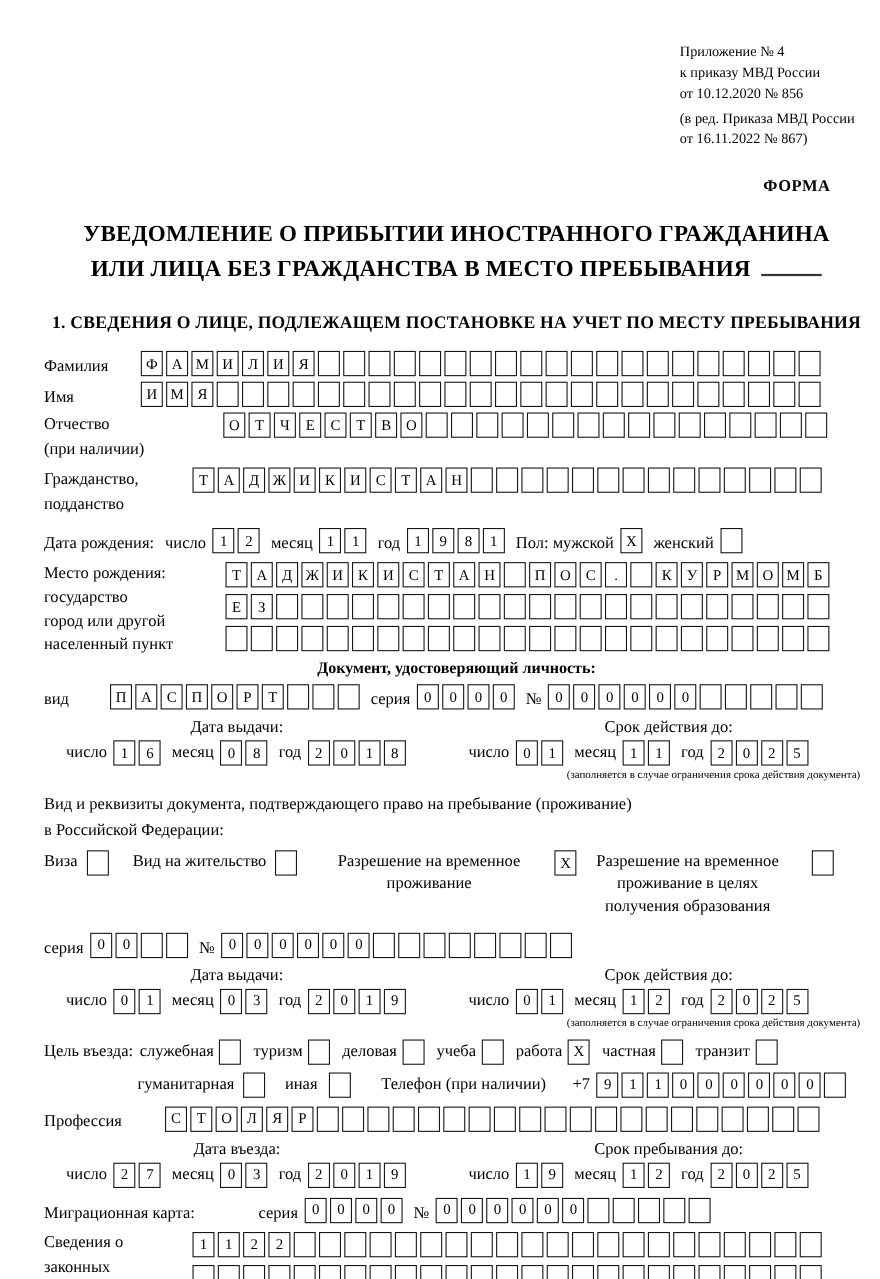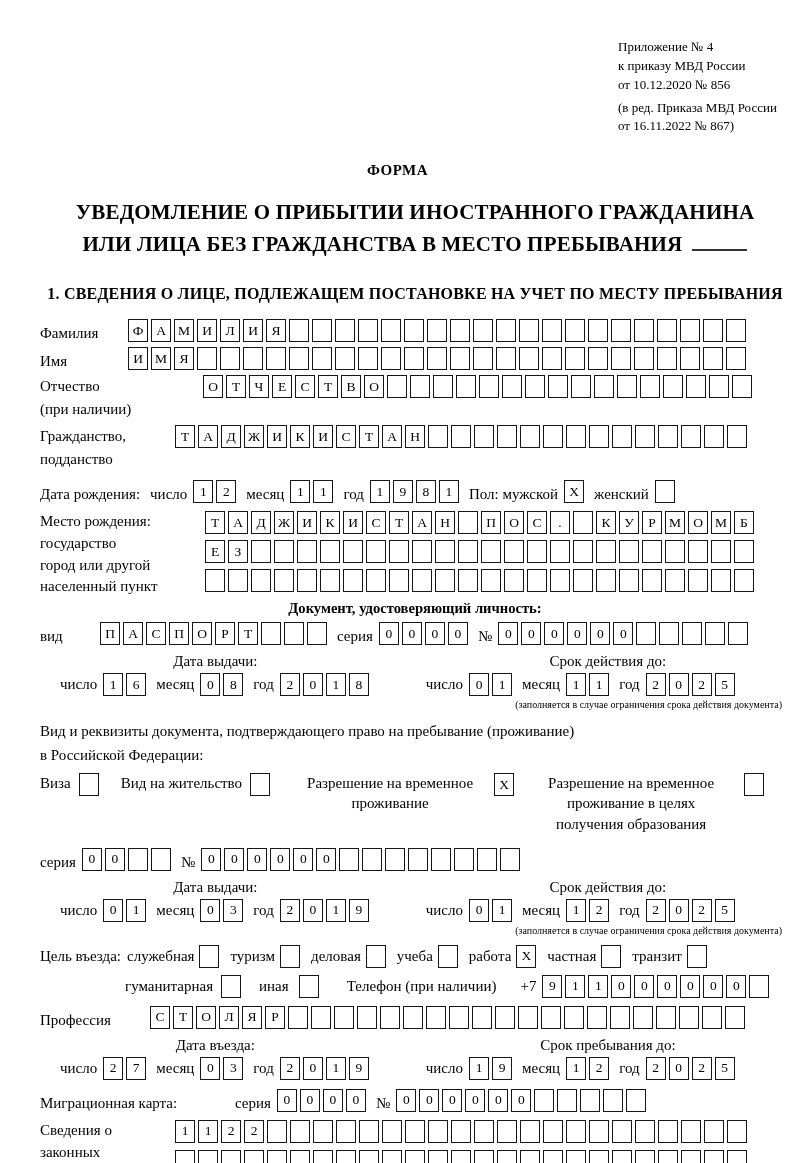--- a/index.html
+++ b/index.html
@@ -6,21 +6,21 @@
   body{
     width:800px;height:1163px;overflow:hidden;
     font-family:"Liberation Serif","DejaVu Serif",serif;
     color:#000;font-size:15px;
   }
   .page{padding:38px 10px 0 40px;position:relative;}
 
   
   .doc-ref{margin-left:578px;font-size:13px;line-height:1.45;white-space:nowrap;}
   .doc-ref .amend{margin-top:4px;}
-  .forma{margin:26px 35px 0 0;text-align:center;font-weight:bold;font-size:15px;letter-spacing:.5px;}
+  .forma{margin:26px 35px 0 0;text-align:right;font-weight:bold;font-size:15px;letter-spacing:.5px;}
 
   
   .title{margin-top:18px;text-align:center;font-weight:bold;font-size:21px;line-height:1.5;letter-spacing:.2px;}
   .blank-line{display:inline-block;width:55px;border-bottom:2px solid #333;height:14px;margin-left:10px;}
   .sec-head{margin-top:25px;text-align:center;font-weight:bold;font-size:16px;letter-spacing:.2px;}
 
   
   .cells{display:flex;gap:3px;flex:0 0 auto;}
   .cell{
     flex:0 0 auto;width:20px;height:23px;box-sizing:border-box;
@@ -442,27 +442,27 @@
       <div class="cells">
           <div class="cell"></div>
         </div>
     </div>
     <div class="chk-opt" style="margin-left:22px;">
       <span class="chk-lbl">Вид на жительство</span>
       <div class="cells">
           <div class="cell"></div>
         </div>
     </div>
-    <div class="chk-opt" style="margin-left:24px;">
+    <div class="chk-opt" style="margin-left:24px;gap:10px;">
       <span class="chk-lbl lblw2">Разрешение на временное проживание</span>
       <div class="cells">
           <div class="cell">X</div>
         </div>
     </div>
-    <div class="chk-opt" style="margin-left:28px;gap:16px;">
+    <div class="chk-opt" style="margin-left:12px;gap:16px;">
       <span class="chk-lbl lblw3">Разрешение на временное проживание в целях получения образования</span>
       <div class="cells">
           <div class="cell"></div>
         </div>
     </div>
   </div>
 
   <div class="frow" style="margin-top:14px;">
     <span class="lbl first-lbl">серия</span>
     <div class="cells">

